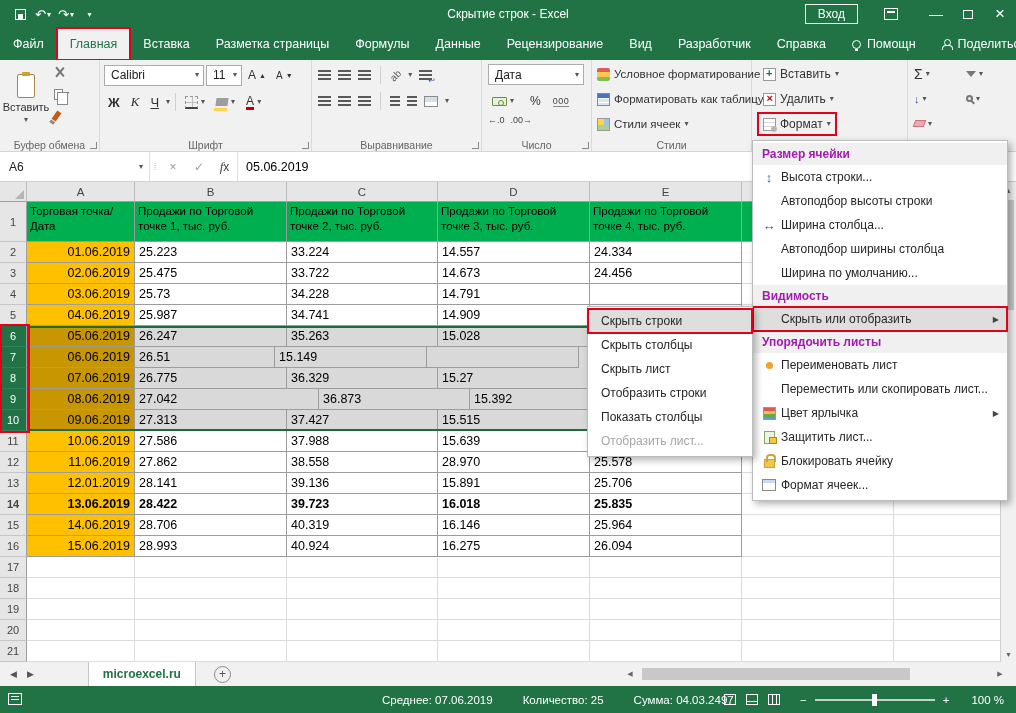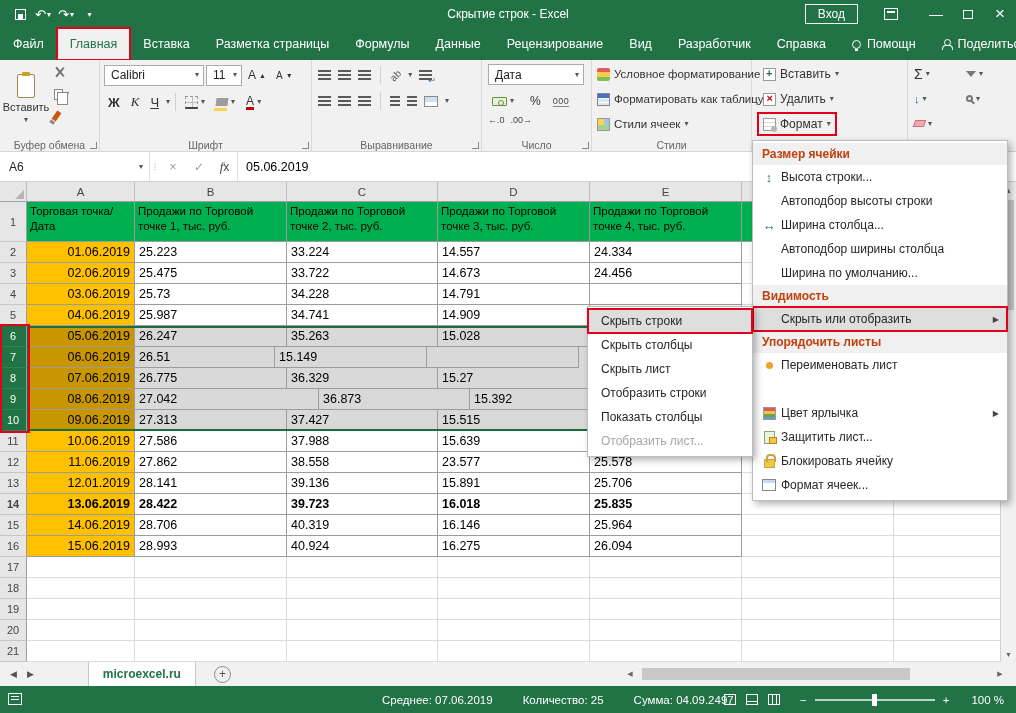--- a/index.html
+++ b/index.html
@@ -173,21 +173,21 @@
   .sb-view.v3{background:linear-gradient(90deg,transparent 0 3px,#fff 3px 4px,transparent 4px 7px,#fff 7px 8px,transparent 8px)}
   .sb-zoom{position:absolute;left:800px;top:0;height:27px;display:flex;align-items:center;gap:8px}
   .zoom-track{width:120px;height:2px;background:rgba(255,255,255,.7);position:relative}
   .zoom-thumb{position:absolute;left:57px;top:-5px;width:5px;height:12px;background:#fff}
   .sb-zoomlabel{position:absolute;right:12px;top:0;height:27px;display:flex;align-items:center}
 
   
   .menu{position:absolute;background:#fff;border:1px solid #bcbcbc;box-shadow:3px 3px 7px rgba(0,0,0,.3);padding:2px 0 3px 0;font-size:12px}
   #format-menu{left:752px;top:140px;width:256px;z-index:20}
   #hide-submenu{left:587px;top:306px;width:166px;z-index:21}
-  .menu-header{height:22px;background:#f0f0f0;font-weight:bold;display:flex;align-items:center;padding-left:9px;color:#c2410c}
+  .menu-header{height:22px;background:#f0f0f0;font-weight:bold;display:flex;align-items:center;padding-left:9px;color:#a21caf}
   .menu-item{height:24px;display:flex;align-items:center;padding:0 8px 0 4px;color:#262626;position:relative}
   .menu-item.hl{background:#dedede}
   .menu-item.dis{color:#a6a6a6}
   .mi-icon{width:24px;height:16px;flex:none;display:flex;align-items:center;justify-content:center;position:relative}
   .mi-label{flex:1;white-space:nowrap;overflow:hidden}
   .mi-arrow{font-size:8px;color:#444}
   #hide-submenu .menu-item{padding-left:13px}
   .red-box{outline:2px solid #e2001a;outline-offset:-1px}
 
   .icn-row-height::before{content:"↕";color:#2b579a;font-size:13px}
@@ -571,21 +571,21 @@
           <div class="cell tblb" style="width: 152px;">15.639</div>
           <div class="cell tblb" style="width: 152px;"></div>
           <div class="cell" style="width: 152px;"></div>
           <div class="cell" style="width: 150px;"></div>
         </div>
         <div class="gridrow" style="height: 21px;">
           <div class="rowhdr">12</div>
           <div class="cell tblb date" style="width: 108px;">11.06.2019</div>
           <div class="cell tblb" style="width: 152px;">27.862</div>
           <div class="cell tblb" style="width: 151px;">38.558</div>
-          <div class="cell tblb" style="width: 152px;">23.577</div>
+          <div class="cell tblb" style="width: 152px;">28.970</div>
           <div class="cell tblb" style="width: 152px;">25.578</div>
           <div class="cell" style="width: 152px;"></div>
           <div class="cell" style="width: 150px;"></div>
         </div>
         <div class="gridrow" style="height: 21px;">
           <div class="rowhdr">13</div>
           <div class="cell tblb date" style="width: 108px;">12.01.2019</div>
           <div class="cell tblb" style="width: 152px;">28.141</div>
           <div class="cell tblb" style="width: 151px;">39.136</div>
           <div class="cell tblb" style="width: 152px;">15.891</div>
@@ -712,20 +712,21 @@
         <span class="mi-label">Скрыть или отобразить</span>
         <span class="mi-arrow">▶</span>
       </div>
       <div class="menu-header">Упорядочить листы</div>
       <div class="menu-item">
         <span class="mi-icon icn-rename"></span>
         <span class="mi-label">Переименовать лист</span>
       </div>
       <div class="menu-item">
         <span class="mi-icon"></span>
+        <span class="mi-label">Переместить или скопировать лист...</span>
       </div>
       <div class="menu-item">
         <span class="mi-icon icn-tab-color"></span>
         <span class="mi-label">Цвет ярлычка</span>
         <span class="mi-arrow">▶</span>
       </div>
       <div class="menu-item">
         <span class="mi-icon icn-protect-sheet"></span>
         <span class="mi-label">Защитить лист...</span>
       </div>
@@ -774,21 +775,21 @@
         </span>
       <span class="hs-arrow">▶</span>
     </div>
   </div>
 
   <div class="statusbar">
     <span class="sb-mode"></span>
     <div class="sb-stats">
       <span>Среднее: 07.06.2019</span>
       <span>Количество: 25</span>
-      <span>Сумма: 04.09.2497</span>
+      <span>Сумма: 04.03.2497</span>
     </div>
     <div class="sb-views">
       <span class="sb-view"></span>
       <span class="sb-view v2"></span>
       <span class="sb-view v3"></span>
     </div>
     <div class="sb-zoom">
       <span>−</span>
       <span class="zoom-track">
           <span class="zoom-thumb"></span>

